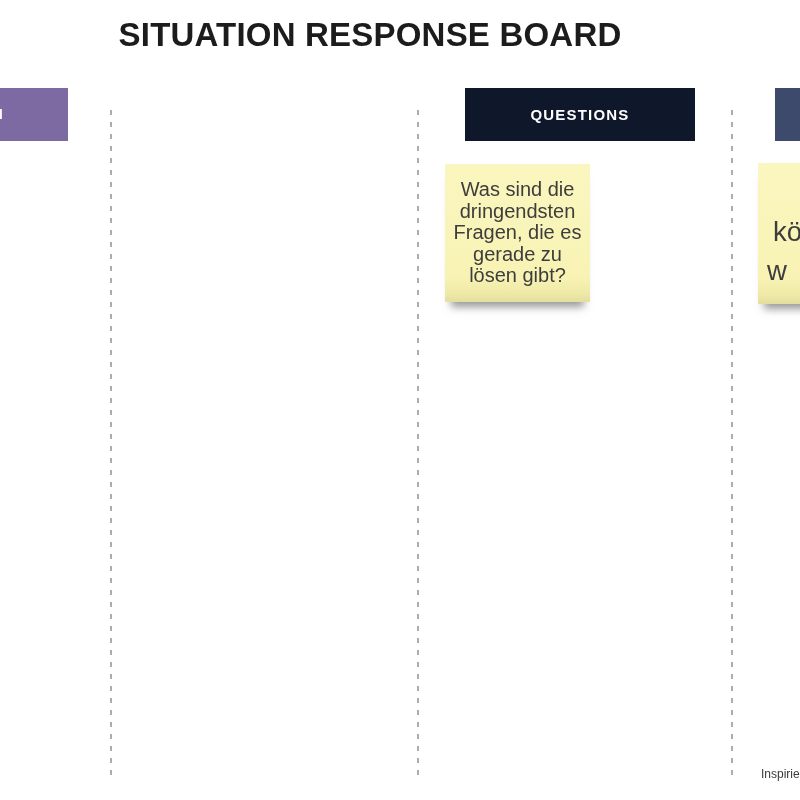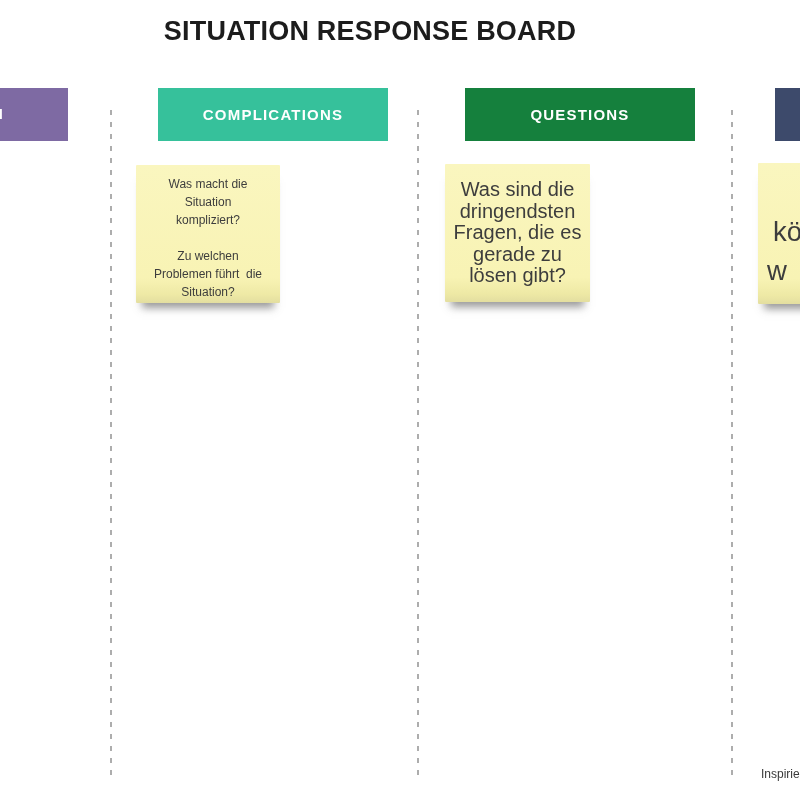--- a/index.html
+++ b/index.html
@@ -8,21 +8,21 @@
     width: 800px;
     height: 800px;
     overflow: hidden;
     background: #ffffff;
     font-family: "Liberation Sans", "DejaVu Sans", sans-serif;
   }
   .board-title {
     position: absolute;
     top: 16px; left: 0; width: 740px;
     text-align: center;
-    font-size: 27px;
+    font-size: 33px;
     font-weight: 800;
     letter-spacing: 0.2px;
     color: #1c1c1c;
   }
   .col-header {
     position: absolute;
     top: 88px;
     width: 230px;
     height: 53px;
     display: flex;
@@ -109,41 +109,31 @@
 <body>
 
 <div id="app">
 
   <div class="board-title">SITUATION RESPONSE BOARD</div>
 
   <div class="col-header" id="header-situation" style="background-color: rgb(126, 106, 163);">
     <span class="hdr-frag">N</span>
   </div>
 
-  <div class="col-header" id="header-complications" style="background-color: rgb(54, 193, 155);">
-    <span class="hdr-label">COMPLICATIONS</span>
-  </div>
 
-  <div class="col-header" id="header-questions" style="background-color: #15803d;">
+  <div class="col-header" id="header-questions" style="background-color: #0f172a;">
     <span class="hdr-label">QUESTIONS</span>
   </div>
 
   <div class="col-header" id="header-right" style="background-color: rgb(61, 74, 107);"></div>
 
   <div class="divider" id="divider-1"></div>
   <div class="divider" id="divider-2"></div>
   <div class="divider" id="divider-3"></div>
 
-  <div class="sticky" id="note-complications">Was macht die
-Situation
-kompliziert?
-
-Zu welchen
-Problemen führt  die
-Situation?</div>
 
   <div class="sticky" id="note-questions">Was sind die
 dringendsten
 Fragen, die es
 gerade zu
 lösen gibt?</div>
 
   <div class="sticky" id="note-right">
     <div class="frag-line-1">kö</div>
     <div class="frag-line-2">w</div>

